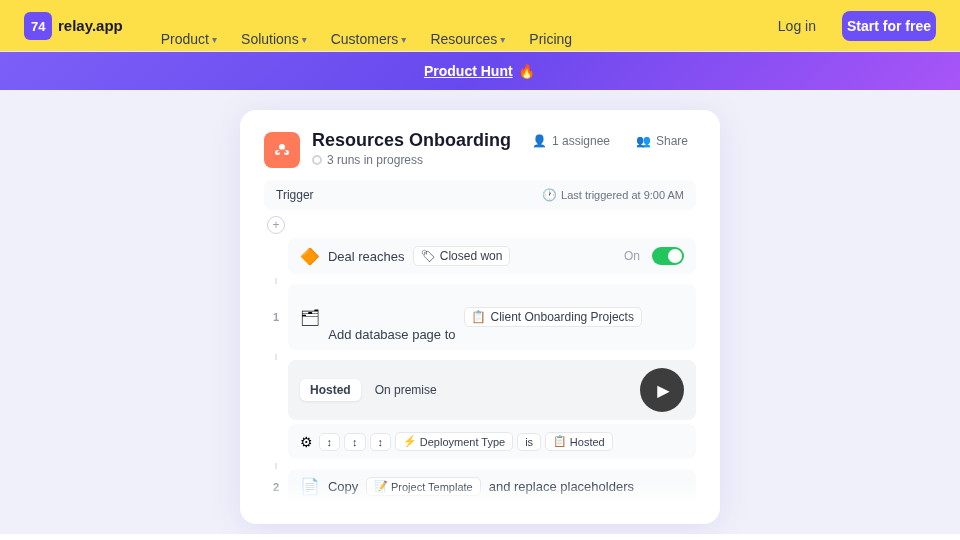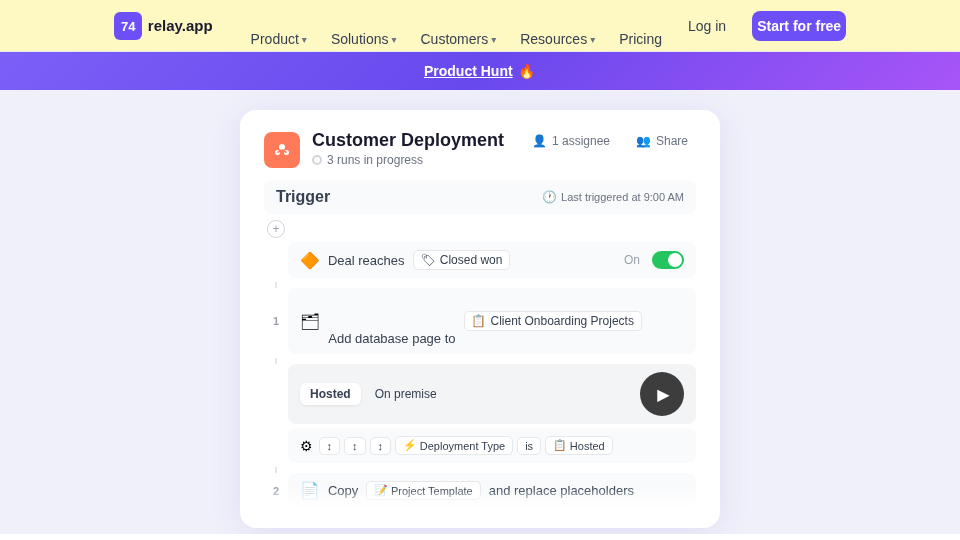--- a/index.html
+++ b/index.html
@@ -1,21 +1,21 @@
 <!DOCTYPE html>
 <html><head>
   <meta charset="utf-8">
   <style>
     * { margin: 0; padding: 0; box-sizing: border-box; }
     body { font-family: -apple-system, BlinkMacSystemFont, 'Segoe UI', sans-serif; width: 960px; height: 540px; overflow: hidden; background: #fff; }
 
     
     .navbar {
-      display: flex; align-items: center; justify-content: center;
-      padding: 0 24px; height: 52px; background: #fef9c3;
+      display: flex; align-items: center; justify-content: space-between;
+      padding: 0 24px; height: 52px; background: #fde047;
       border-bottom: 1px solid #e8e8e8; position: relative; z-index: 10;
     }
     .navbar-left { display: flex; align-items: center; gap: 28px; }
     .logo { display: flex; align-items: center; gap: 6px; text-decoration: none; }
     .logo-icon {
       width: 28px; height: 28px; background: #6c4ff6; border-radius: 6px;
       display: flex; align-items: center; justify-content: center; color: #fff; font-size: 14px; font-weight: bold;
     }
     .logo-text { font-size: 15px; font-weight: 600; color: #1a1a2e; }
     .nav-menu { display: flex; align-items: center; gap: 4px; }
@@ -75,21 +75,21 @@
       background: transparent; border: none; cursor: pointer; padding: 4px 8px; border-radius: 6px;
     }
 
     
     .trigger-section { margin-top: 12px; }
     .trigger-bar {
       background: #f9fafb; border-radius: 8px; padding: 8px 12px;
       display: flex; justify-content: space-between; align-items: center;
       margin-bottom: 6px;
     }
-    .trigger-label { font-size: 16px; font-weight: 700; color: #374151; }
+    .trigger-label { font-size: 12px; font-weight: 400; color: #374151; }
     .trigger-time { font-size: 11px; color: #6b7280; display: flex; align-items: center; gap: 4px; }
     .trigger-time .clock-icon { font-size: 12px; }
 
     
     .deal-row {
       background: #f9fafb; border-radius: 8px; padding: 8px 12px;
       display: flex; align-items: center; gap: 8px; margin-bottom: 0;
     }
     .deal-icon { font-size: 16px; }
     .deal-text { font-size: 13px; color: #374151; }
@@ -240,21 +240,21 @@
           <svg width="22" height="22" viewBox="0 0 22 22" fill="none">
             <circle cx="11" cy="11" r="10" fill="#ff7a59"></circle>
             <circle cx="11" cy="8" r="3" fill="white"></circle>
             <circle cx="15.5" cy="13.5" r="2.5" fill="white"></circle>
             <circle cx="6.5" cy="13.5" r="2.5" fill="white"></circle>
             <line x1="11" y1="11" x2="15.5" y2="13.5" stroke="#ff7a59" stroke-width="1.5"></line>
             <line x1="11" y1="11" x2="6.5" y2="13.5" stroke="#ff7a59" stroke-width="1.5"></line>
           </svg>
         </div>
         <div>
-          <div class="demo-title">Customer Deployment</div>
+          <div class="demo-title">Resources Onboarding</div>
           <div class="demo-subtitle">
             <span class="runs-dot"></span>
             <span>3 runs in progress</span>
           </div>
         </div>
       </div>
       <div class="demo-actions">
         <button class="action-btn">
           <span>👤</span>
           <span>1 assignee</span>

